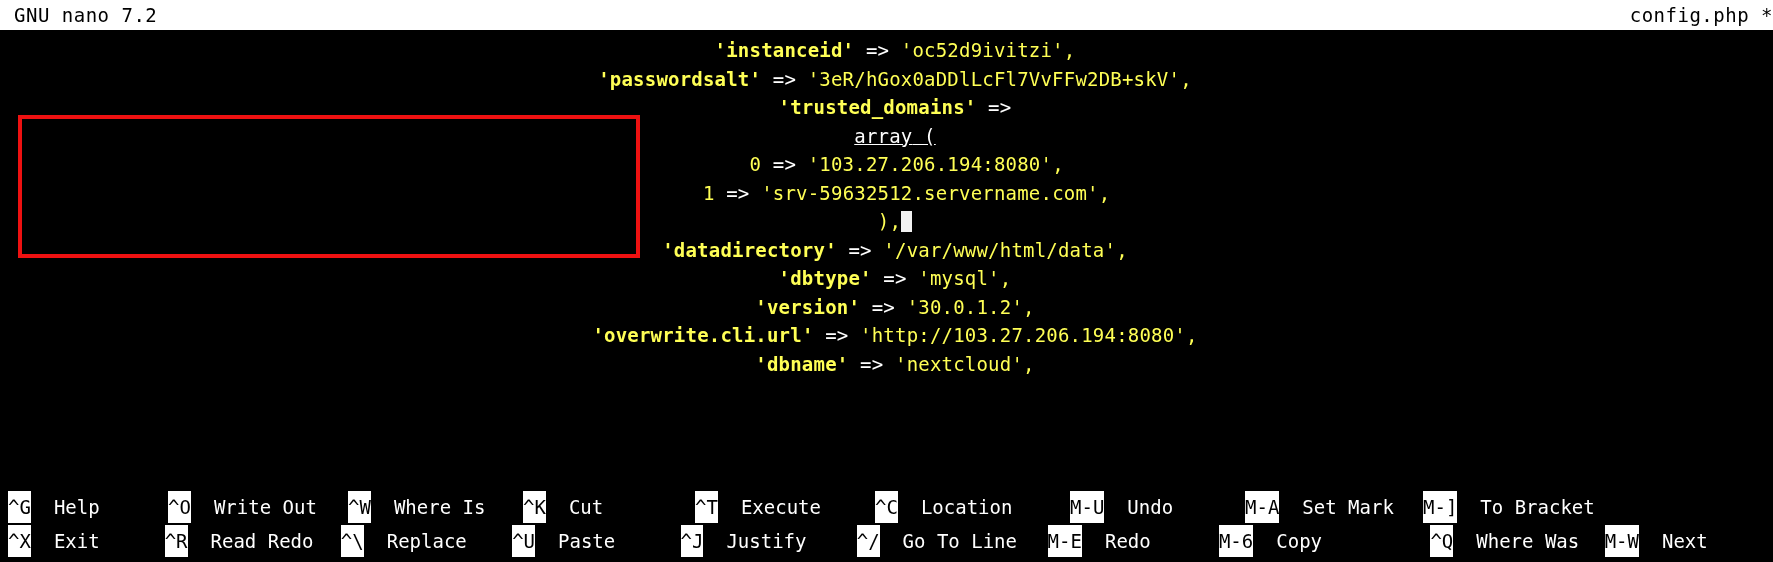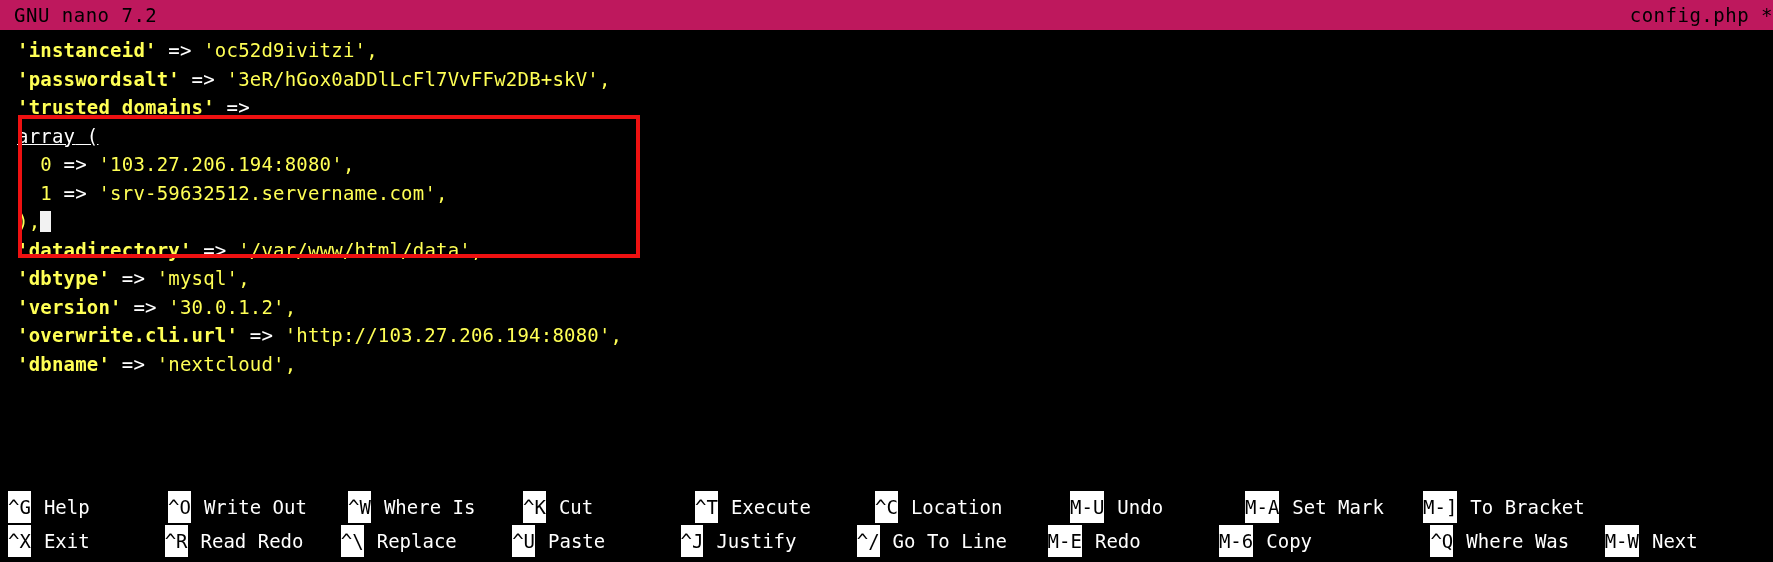--- a/index.html
+++ b/index.html
@@ -18,21 +18,21 @@
     width: 1773px;
     height: 562px;
     background: #000000;
     display: flex;
     flex-direction: column;
   }
 
   
   .titlebar {
     height: 30px;
-    background: #be185d;
+    background: #ffffff;
     color: #000000;
     flex: 0 0 auto;
     position: relative;
     font-size: 19px;
     line-height: 30px;
     letter-spacing: 0.5px;
   }
   .titlebar .version {
     position: absolute;
     left: 14px;
@@ -47,20 +47,21 @@
     text-align: right;
     white-space: pre;
   }
 
   
   .editor {
     position: relative;
     flex: 1 1 auto;
     padding-top: 6px;
     overflow: hidden;
+    text-align: center;
   }
   .code-line {
     height: 28.5px;
     line-height: 28.5px;
     font-size: 19px;
     white-space: pre;
     padding-left: 17px;
     color: #ffff55;
     letter-spacing: 0.2px;
   }
@@ -115,21 +116,21 @@
   }
   .help-cell .kbd {
     background: #ffffff;
     color: #000000;
     padding: 2px 0 2px 0;
     display: inline-block;
     white-space: pre;
     letter-spacing: 0;
   }
   .help-cell .lbl {
-    padding-left: 13px;
+    padding-left: 23px;
     color: #ffffff;
     white-space: pre;
   }
 </style>
 </head>
 <body>
 
 <div class="nano">
 
   <div class="titlebar">

